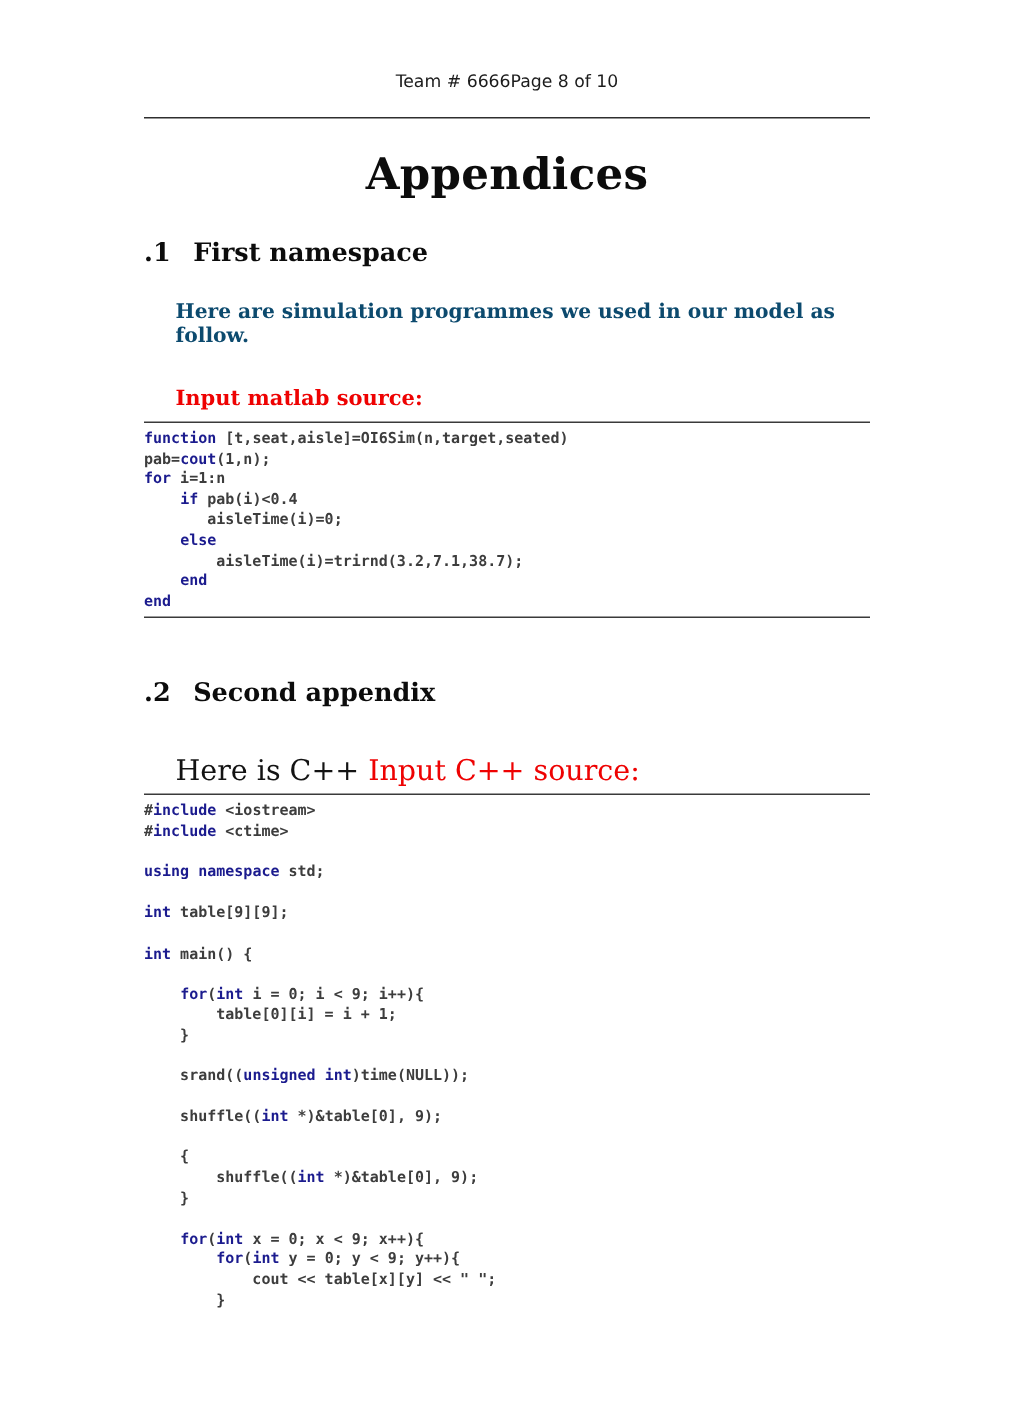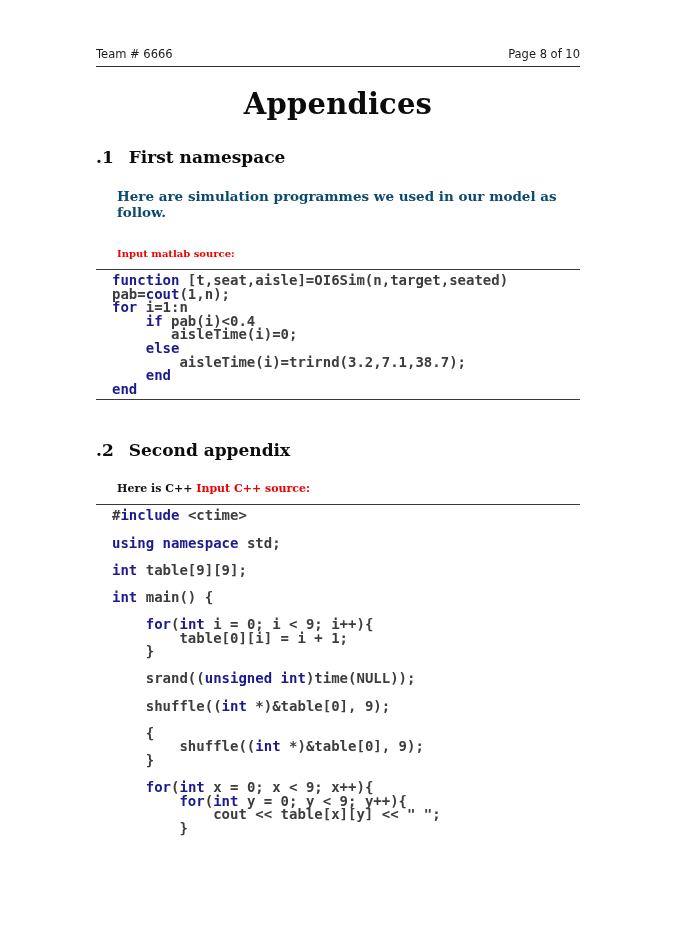--- a/index.html
+++ b/index.html
@@ -8,24 +8,24 @@
     width:675px;height:951px;
     background:#ffffff;
     font-family:"DejaVu Serif","Liberation Serif",serif;
     color:#111111;
     overflow:hidden;
     box-sizing:border-box;
     padding:47px 95px 0 96px;
   }
   
   .hdr{
-    display:flex;justify-content:space-between;align-items:flex-end;
+    display:flex;justify-content:center;align-items:flex-end;
     font-family:"DejaVu Sans","Liberation Sans",sans-serif;
     font-size:11.5px;color:#1c1c1c;
-    padding-bottom:5px;
+    padding-bottom:17px;
     border-bottom:1px solid #2e2e2e;
   }
   
   .doc-title{
     margin-top:21px;
     font-size:29px;font-weight:bold;letter-spacing:.2px;
     line-height:32px;color:#0c0c0c;text-align:center;
   }
   
   .sec-head{
@@ -35,39 +35,38 @@
   .sec-head .num{margin-right:15px;}
   .sec1-head{margin-top:27px;}
   .sec2-head{margin-top:40px;}
   
   .para{
     margin-top:21px;margin-left:21px;
     font-size:13.5px;font-weight:bold;line-height:16px;color:#0c4a6e;
   }
   .code-label{
     margin-top:26px;margin-left:21px;
-    font-size:10px;font-weight:bold;line-height:16px;
+    font-size:14px;font-weight:bold;line-height:16px;
   }
   .red{color:#ee0202;}
   .rule{
     border:none;border-top:1px solid #3a3a3a;
     margin:7px 0 0 0;height:0;
   }
   
   .code{
     padding-top:4px;padding-bottom:3px;
     font-family:"DejaVu Sans Mono","Liberation Mono",monospace;
-    font-size:14px;font-weight:bold;
+    font-size:10px;font-weight:bold;
     color:#3d3d3d;
-    margin-left:16px;
   }
   .code .code-line{white-space:pre;height:13.6px;line-height:13.6px;}
   .code .kw{color:#1b1b8e;}
-  .sec2-para{margin-top:21px;margin-left:21px;
-    font-size:11px;font-weight:bold;line-height:16px;color:#131313;}
+  .sec2-para{margin-top:34px;margin-left:21px;
+    font-size:19px;font-weight:normal;line-height:16px;color:#131313;}
 </style>
 </head>
 <body>
 
 <div class="page">
 
   <div class="hdr">
     <span>Team # 6666</span>
     <span>Page 8 of 10</span>
   </div>
@@ -101,20 +100,21 @@
     <span class="num">.2</span>
     <span>Second appendix</span>
   </div>
 
   <div class="sec2-para">
     <span>Here is C++ </span><span class="red">Input C++ source:</span>
   </div>
 
   <hr class="rule">
   <div class="code">
+      <div class="code-line"><span>#</span><span class="kw">include</span><span> &lt;iostream&gt;</span></div>
       <div class="code-line"><span>#</span><span class="kw">include</span><span> &lt;ctime&gt;</span></div>
       <div class="code-line"> </div>
       <div class="code-line"><span class="kw">using</span><span> </span><span class="kw">namespace</span><span> std;</span></div>
       <div class="code-line"> </div>
       <div class="code-line"><span class="kw">int</span><span> table[9][9];</span></div>
       <div class="code-line"> </div>
       <div class="code-line"><span class="kw">int</span><span> main() {</span></div>
       <div class="code-line"> </div>
       <div class="code-line"><span>    </span><span class="kw">for</span><span>(</span><span class="kw">int</span><span> i = 0; i &lt; 9; i++){</span></div>
       <div class="code-line"><span>        table[0][i] = i + 1;</span></div>

